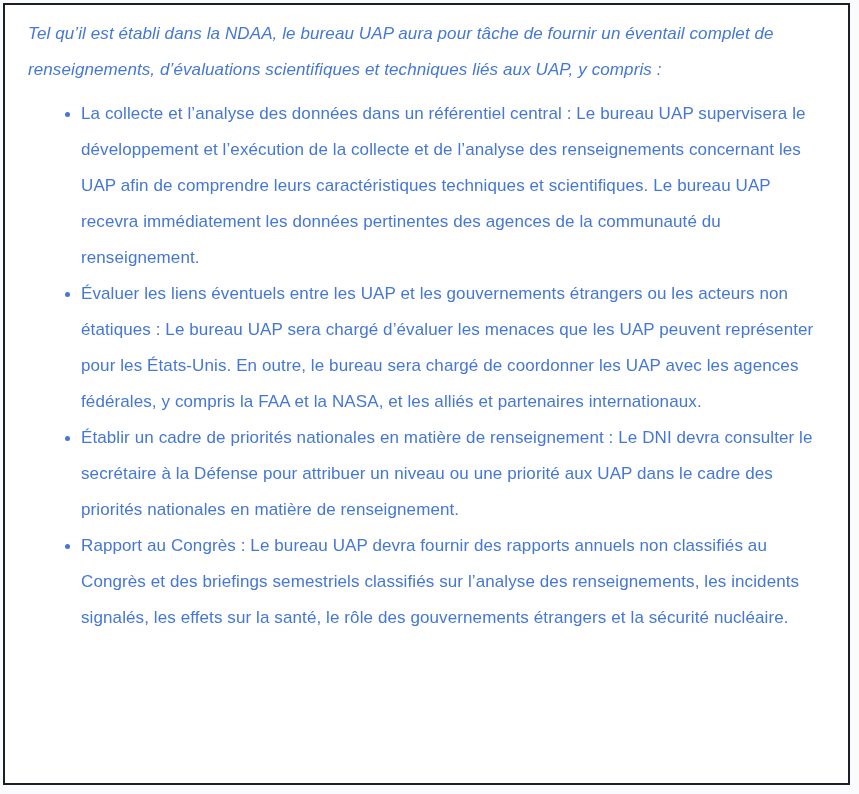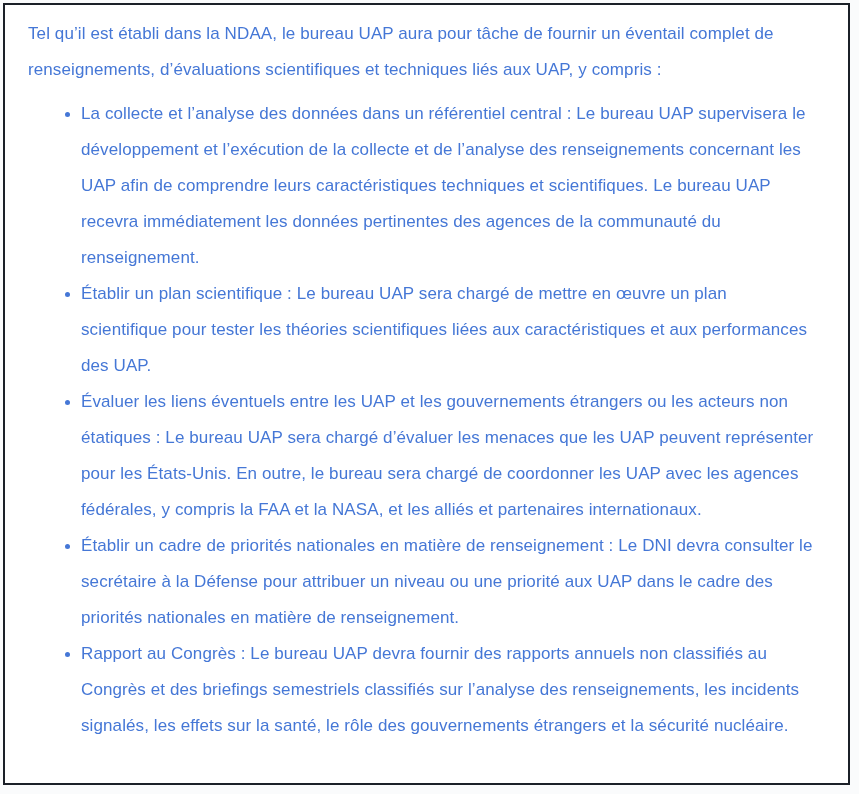--- a/index.html
+++ b/index.html
@@ -22,20 +22,21 @@
       padding: 11px 34px 24px 23px;
       overflow: hidden;
     }
     .intro {
       margin: 0;
       color: #4577d6;
       font-size: 17px;
       line-height: 36px;
       letter-spacing: 0.1px;
       max-width: 800px;
+      font-style: italic;
     }
     .bullet-list {
       margin: 8px 0 0 0;
       padding: 0 0 0 53px;
       list-style: none;
       max-width: 800px;
     }
     .bullet-list li {
       position: relative;
       color: #4577d6;
@@ -61,24 +62,20 @@
 <div class="panel">
   <p class="intro">Tel qu’il est établi dans la NDAA, le bureau UAP aura pour tâche de fournir un éventail complet de renseignements, d’évaluations scientifiques et techniques liés aux UAP, y compris :</p>
 
   <ul class="bullet-list">
     <li>
       <span class="dot"></span>
       <span>La collecte et l’analyse des données dans un référentiel central : Le bureau UAP supervisera le développement et l’exécution de la collecte et de l’analyse des renseignements concernant les UAP afin de comprendre leurs caractéristiques techniques et scientifiques. Le bureau UAP recevra immédiatement les données pertinentes des agences de la communauté du renseignement.</span>
     </li>
     <li>
       <span class="dot"></span>
-      <span>Établir un plan scientifique : Le bureau UAP sera chargé de mettre en œuvre un plan scientifique pour tester les théories scientifiques liées aux caractéristiques et aux performances des UAP.</span>
-    </li>
-    <li>
-      <span class="dot"></span>
       <span>Évaluer les liens éventuels entre les UAP et les gouvernements étrangers ou les acteurs non étatiques : Le bureau UAP sera chargé d’évaluer les menaces que les UAP peuvent représenter pour les États-Unis. En outre, le bureau sera chargé de coordonner les UAP avec les agences fédérales, y compris la FAA et la NASA, et les alliés et partenaires internationaux.</span>
     </li>
     <li>
       <span class="dot"></span>
       <span>Établir un cadre de priorités nationales en matière de renseignement : Le DNI devra consulter le secrétaire à la Défense pour attribuer un niveau ou une priorité aux UAP dans le cadre des priorités nationales en matière de renseignement.</span>
     </li>
     <li>
       <span class="dot"></span>
       <span>Rapport au Congrès : Le bureau UAP devra fournir des rapports annuels non classifiés au Congrès et des briefings semestriels classifiés sur l’analyse des renseignements, les incidents signalés, les effets sur la santé, le rôle des gouvernements étrangers et la sécurité nucléaire.</span>
     </li>

